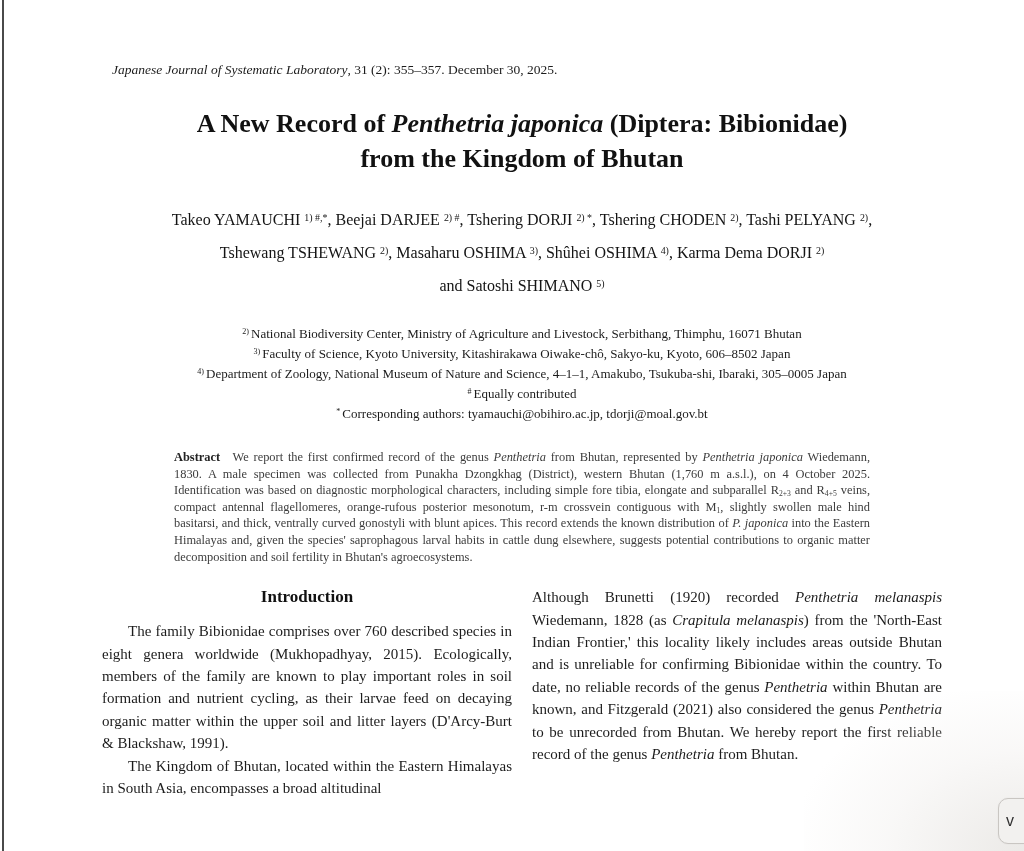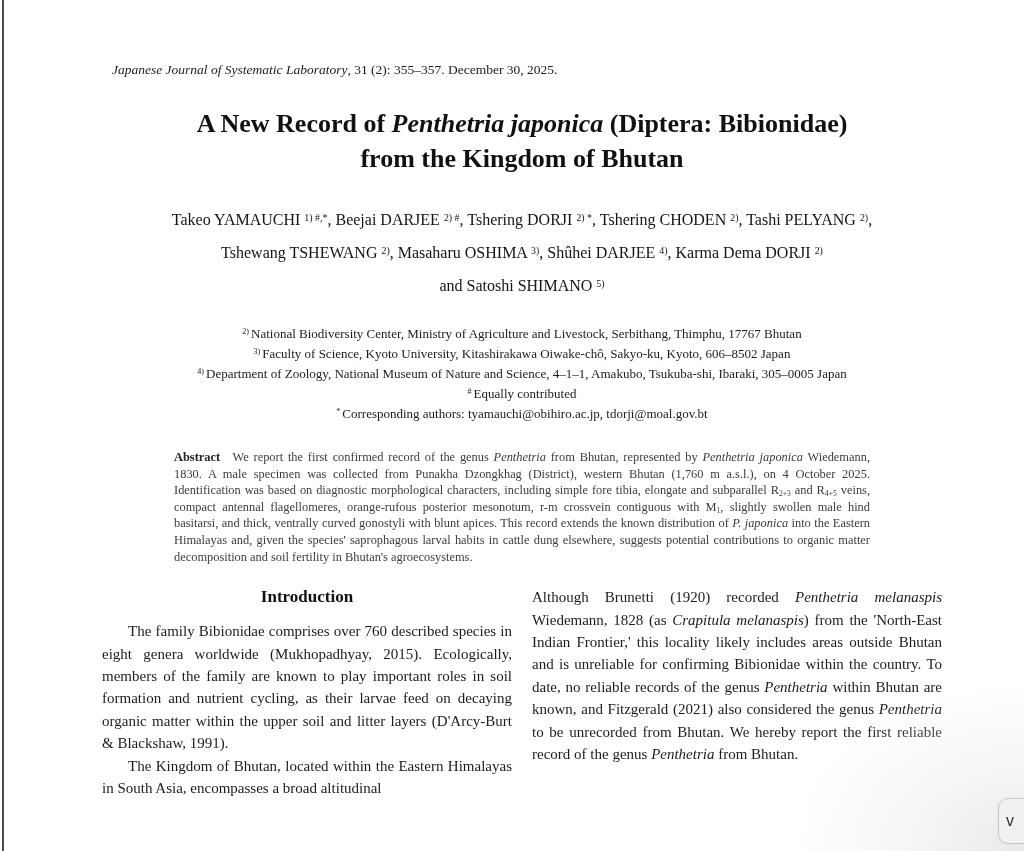--- a/index.html
+++ b/index.html
@@ -48,26 +48,26 @@
 
     <p class="journal-ref"><span class="rich-i">Japanese Journal of Systematic Laboratory</span><span>, 31 (2): 355–357. December 30, 2025.</span></p>
 
     <div class="title">
       <div><span>A New Record of </span><span class="rich-i">Penthetria japonica</span><span> (Diptera: Bibionidae)</span></div>
       <div>from the Kingdom of Bhutan</div>
     </div>
 
     <div class="authors">
       <p><span>Takeo YAMAUCHI </span><sup>1) #,*</sup><span>, Beejai DARJEE </span><sup>2) #</sup><span>, Tshering DORJI </span><sup>2) *</sup><span>, Tshering CHODEN </span><sup>2)</sup><span>, Tashi PELYANG </span><sup>2)</sup><span>,</span></p>
-      <p><span>Tshewang TSHEWANG </span><sup>2)</sup><span>, Masaharu OSHIMA </span><sup>3)</sup><span>, Shûhei DARJEE </span><sup>4)</sup><span>, Karma Dema DORJI </span><sup>2)</sup></p>
+      <p><span>Tshewang TSHEWANG </span><sup>2)</sup><span>, Masaharu OSHIMA </span><sup>3)</sup><span>, Shûhei OSHIMA </span><sup>4)</sup><span>, Karma Dema DORJI </span><sup>2)</sup></p>
       <p><span>and Satoshi SHIMANO </span><sup>5)</sup></p>
     </div>
 
     <div class="affiliations">
-      <p><sup>2) </sup><span>National Biodiversity Center, Ministry of Agriculture and Livestock, Serbithang, Thimphu, 17767 Bhutan</span></p>
+      <p><sup>2) </sup><span>National Biodiversity Center, Ministry of Agriculture and Livestock, Serbithang, Thimphu, 16071 Bhutan</span></p>
       <p><sup>3) </sup><span>Faculty of Science, Kyoto University, Kitashirakawa Oiwake-chô, Sakyo-ku, Kyoto, 606–8502 Japan</span></p>
       <p><sup>4) </sup><span>Department of Zoology, National Museum of Nature and Science, 4–1–1, Amakubo, Tsukuba-shi, Ibaraki, 305–0005 Japan</span></p>
       <p><sup># </sup><span>Equally contributed</span></p>
       <p><sup>* </sup><span>Corresponding authors: tyamauchi@obihiro.ac.jp, tdorji@moal.gov.bt</span></p>
     </div>
 
     <div class="abstract">
       <p><span class="rich-b">Abstract</span><span>  We report the first confirmed record of the genus </span><span class="rich-i">Penthetria</span><span> from Bhutan, represented by </span><span class="rich-i">Penthetria japonica</span><span> Wiedemann, 1830. A male specimen was collected from Punakha Dzongkhag (District), western Bhutan (1,760 m a.s.l.), on 4 October 2025. Identification was based on diagnostic morphological characters, including simple fore tibia, elongate and subparallel R</span><sub>2+3</sub><span> and R</span><sub>4+5</sub><span> veins, compact antennal flagellomeres, orange-rufous posterior mesonotum, r-m crossvein contiguous with M</span><sub>1</sub><span>, slightly swollen male hind basitarsi, and thick, ventrally curved gonostyli with blunt apices. This record extends the known distribution of </span><span class="rich-i">P. japonica</span><span> into the Eastern Himalayas and, given the species' saprophagous larval habits in cattle dung elsewhere, suggests potential contributions to organic matter decomposition and soil fertility in Bhutan's agroecosystems.</span></p>
     </div>
 

